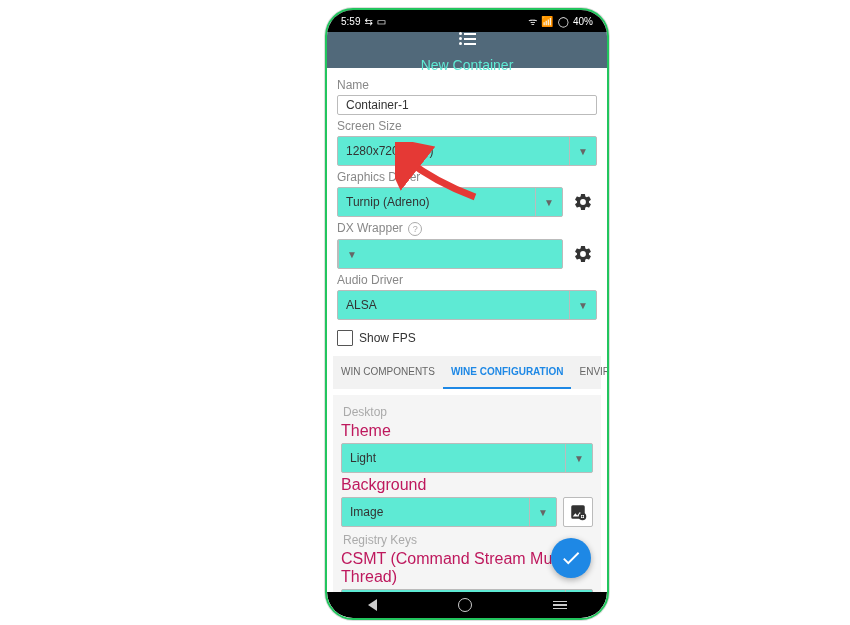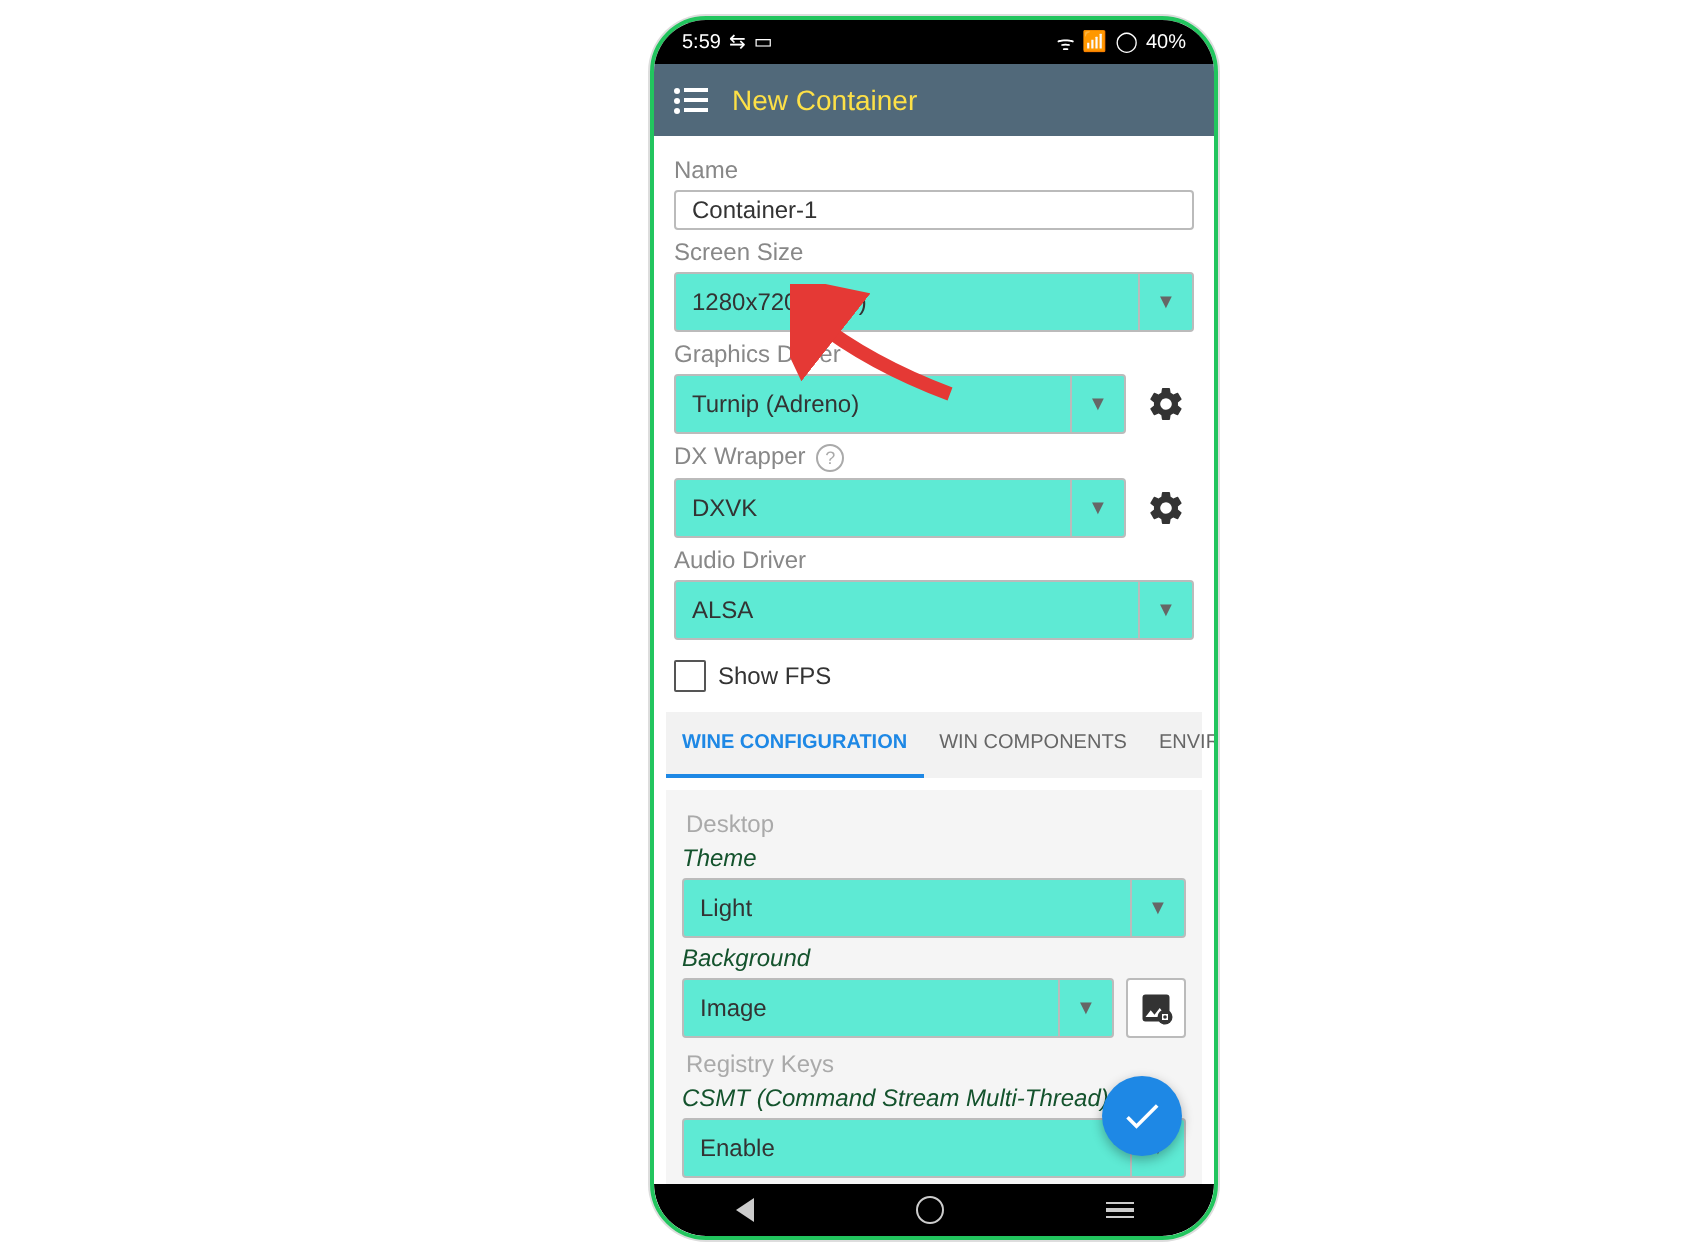--- a/index.html
+++ b/index.html
@@ -9,30 +9,30 @@
     border:2px solid #22c55e;border-radius:28px;background:#fff;overflow:hidden;
     box-shadow:0 0 0 1px #ddd;
     margin-left:40px;
   }
   .status-bar{
     height:22px;background:#000;color:#fff;font-size:10px;display:flex;
     align-items:center;justify-content:space-between;padding:0 14px;
   }
   .status-left,.status-right{display:flex;gap:4px;align-items:center;}
   .app-bar{
-    height:36px;background:#51697a;color:#fde047;display:flex;align-items:center;
-    gap:12px;padding:0 10px;font-size:14px;
+    height:36px;background:#51697a;color:#5eead4;display:flex;align-items:center;
+    gap:12px;padding:0 10px;font-size:14px;flex-direction:column;
   }
   .menu-icon{display:flex;flex-direction:column;gap:2px;}
   .menu-icon span{display:flex;align-items:center;gap:2px;}
   .menu-icon .dot{width:3px;height:3px;background:#fff;border-radius:50%;}
   .menu-icon .bar{width:12px;height:2px;background:#fff;}
   .content{height:520px;overflow-y:hidden;padding:6px 10px 0 10px;font-size:12px;color:#777;}
   .label{margin:4px 0 3px 0;color:#888;font-size:12px;}
-  .sub-label{margin:3px 0 3px 0;color:#14532d;font-size:12px;font-style:italic;}
+  .sub-label{margin:3px 0 3px 0;color:#be185d;font-size:16px;}
   .section-label{margin:6px 0 2px 2px;color:#aaa;font-size:12px;}
   .text-input{
     width:100%;box-sizing:border-box;height:20px;border:1px solid #bbb;
     border-radius:2px;padding:0 8px;font-size:12px;color:#333;
   }
   .row{display:flex;gap:6px;align-items:center;}
   .select{
     flex:1;display:flex;align-items:center;border:1px solid #bbb;border-radius:2px;
     height:28px;overflow:hidden;background:#5eead4;
   }
@@ -143,21 +143,20 @@
             </svg>
         </div>
       </div>
 
       <div class="label">
         <span>DX Wrapper</span>
         <span class="help-icon">?</span>
       </div>
       <div class="row">
         <div class="select">
-          <div class="val">DXVK</div>
           <div class="caret">▼</div>
         </div>
         <div class="gear-btn">
           <svg width="20" height="20" viewBox="0 0 24 24">
               <path fill="#333" d="M19.14 12.94a7 7 0 0 0 .05-.94 7 7 0 0 0-.05-.94l2.03-1.58a.5.5 0 0 0 .12-.64l-1.92-3.32a.5.5 0 0 0-.6-.22l-2.39.96a7 7 0 0 0-1.62-.94l-.36-2.54a.5.5 0 0 0-.5-.42h-3.84a.5.5 0 0 0-.5.42l-.36 2.54a7 7 0 0 0-1.62.94l-2.39-.96a.5.5 0 0 0-.6.22L2.66 8.84a.5.5 0 0 0 .12.64l2.03 1.58a7 7 0 0 0-.05.94 7 7 0 0 0 .05.94l-2.03 1.58a.5.5 0 0 0-.12.64l1.92 3.32a.5.5 0 0 0 .6.22l2.39-.96a7 7 0 0 0 1.62.94l.36 2.54a.5.5 0 0 0 .5.42h3.84a.5.5 0 0 0 .5-.42l.36-2.54a7 7 0 0 0 1.62-.94l2.39.96a.5.5 0 0 0 .6-.22l1.92-3.32a.5.5 0 0 0-.12-.64zM12 15.5A3.5 3.5 0 1 1 15.5 12 3.5 3.5 0 0 1 12 15.5z"></path>
             </svg>
         </div>
       </div>
 
       <div class="label">Audio Driver</div>
@@ -165,22 +164,22 @@
         <div class="val">ALSA</div>
         <div class="caret">▼</div>
       </div>
 
       <div class="checkbox-row">
         <div class="checkbox"></div>
         <div class="checkbox-label">Show FPS</div>
       </div>
 
       <div class="tabs">
+        <div class="tab">WIN COMPONENTS</div>
         <div class="tab active">WINE CONFIGURATION</div>
-        <div class="tab">WIN COMPONENTS</div>
         <div class="tab">ENVIRO</div>
       </div>
 
       <div class="panel">
         <div class="section-label">Desktop</div>
 
         <div class="sub-label">Theme</div>
         <div class="select">
           <div class="val">Light</div>
           <div class="caret">▼</div>

